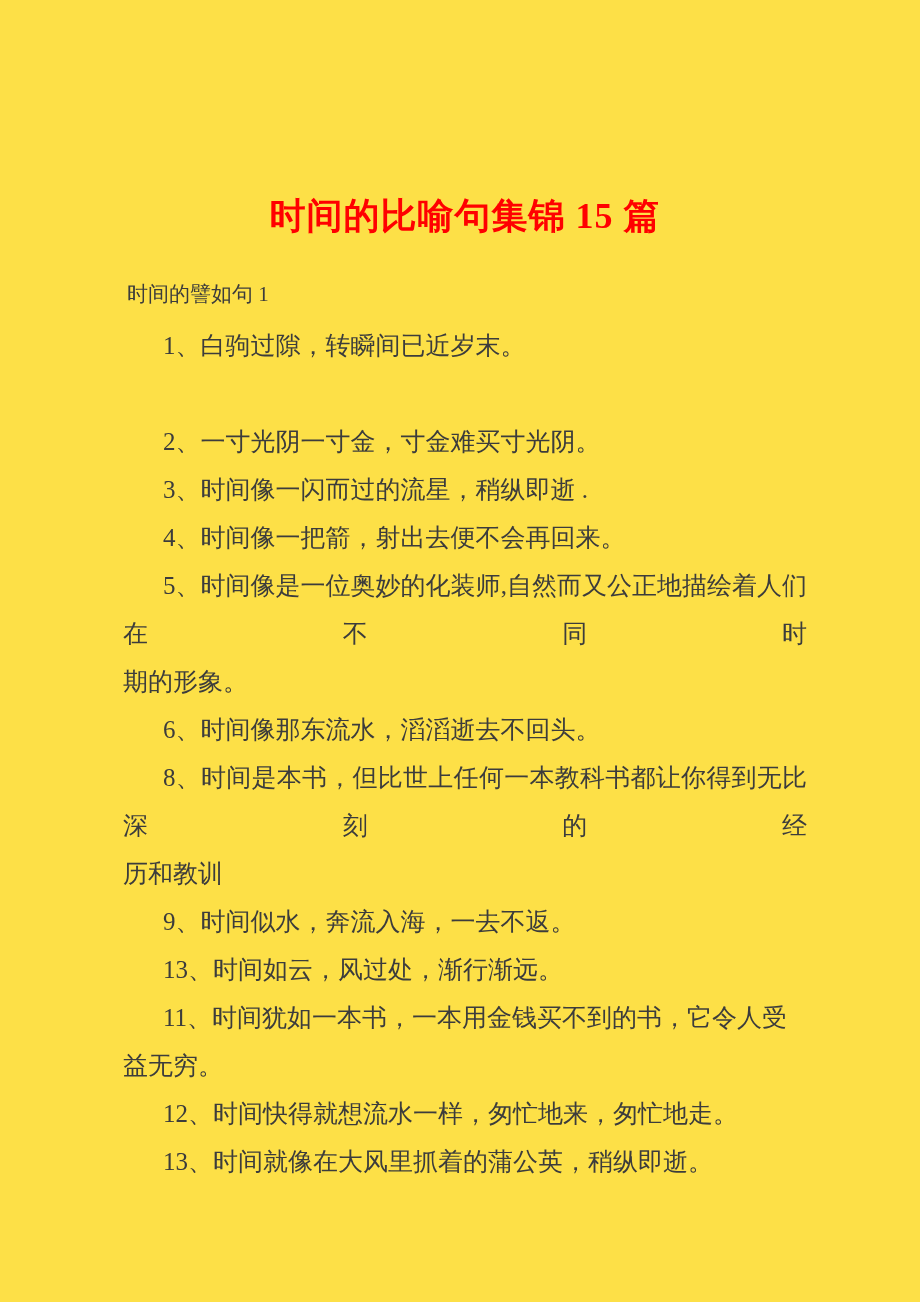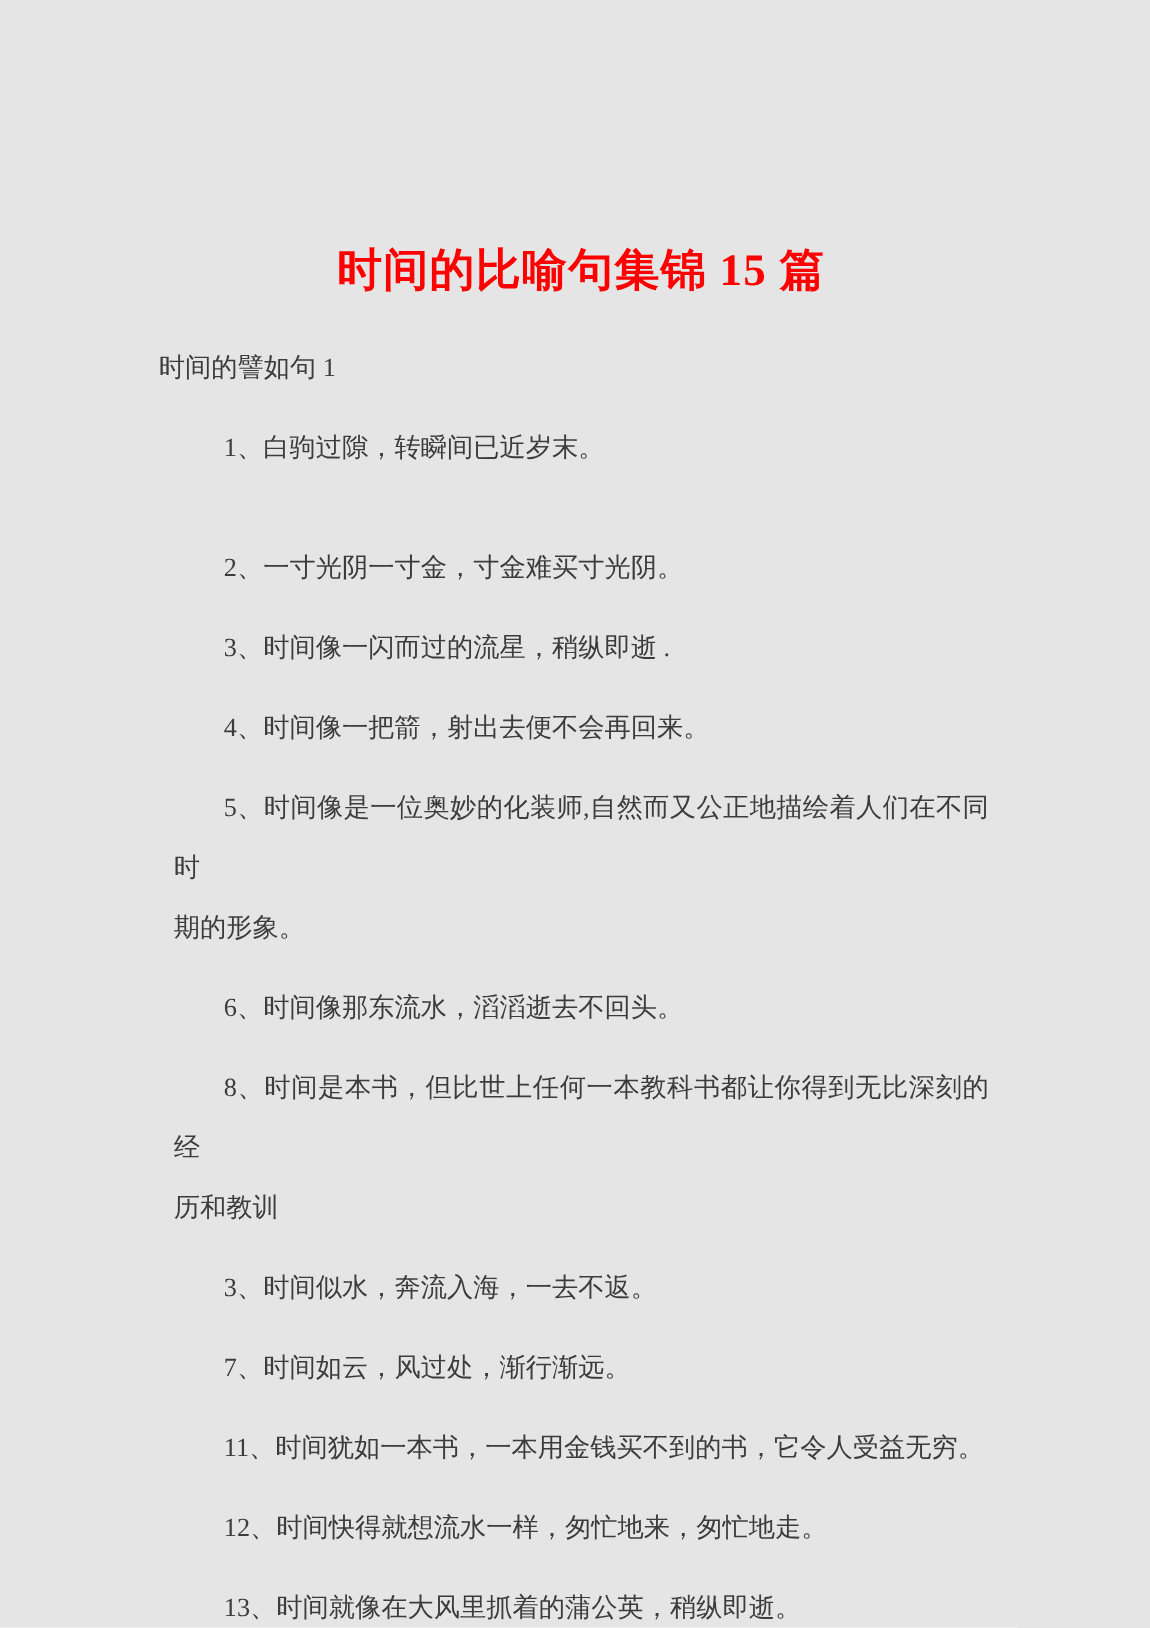--- a/index.html
+++ b/index.html
@@ -11,41 +11,41 @@
     width: 920px;
     height: 1302px;
     overflow: hidden;
     font-family: "Liberation Serif", "DejaVu Serif", serif;
   }
   .page {
     box-sizing: border-box;
     width: 920px;
     height: 1302px;
     padding: 190px 113px 0 123px;
-    background: #e5e5e5;
+    background: #fde047;
   }
   .doc-title {
     font-size: 36px;
     font-weight: bold;
     line-height: 52px;
     text-align: center;
     margin: 0 0 28px 0;
     color: #ff0000;
     letter-spacing: 1px;
   }
   .heading {
     font-size: 21px;
     line-height: 48px;
     margin: 4px;
     color: #3c3c3c;
   }
   .para {
-    font-size: 21px;
+    font-size: 25px;
     line-height: 48px;
-    margin: 16px;
+    margin: 0;
     color: #3c3c3c;
   }
   .para.mt {
     margin-top: 48px;
   }
   .ln {
     display: block;
   }
   .indent {
     text-indent: 40px;
@@ -91,25 +91,25 @@
 
   <p class="para">
     </p>
 
   <p class="para">
       <span class="ln indent fill">8、时间是本书，但比世上任何一本教科书都让你得到无比深刻的经</span>
       <span class="ln">历和教训</span>
     </p>
 
   <p class="para">
-      <span class="ln indent">3、时间似水，奔流入海，一去不返。</span>
+      <span class="ln indent">9、时间似水，奔流入海，一去不返。</span>
     </p>
 
   <p class="para">
-      <span class="ln indent">7、时间如云，风过处，渐行渐远。</span>
+      <span class="ln indent">13、时间如云，风过处，渐行渐远。</span>
     </p>
 
   <p class="para">
       <span class="ln indent">11、时间犹如一本书，一本用金钱买不到的书，它令人受益无穷。</span>
     </p>
 
   <p class="para">
       <span class="ln indent">12、时间快得就想流水一样，匆忙地来，匆忙地走。</span>
     </p>
 

